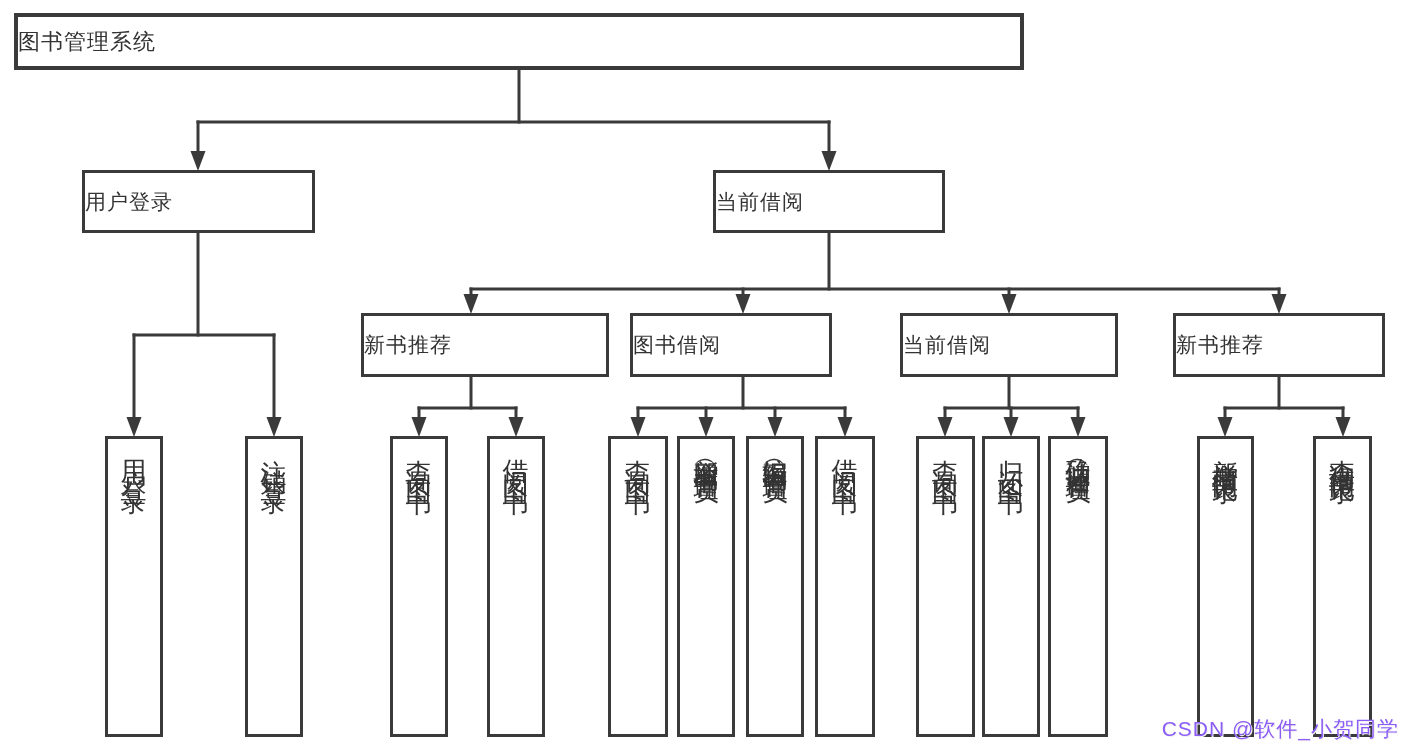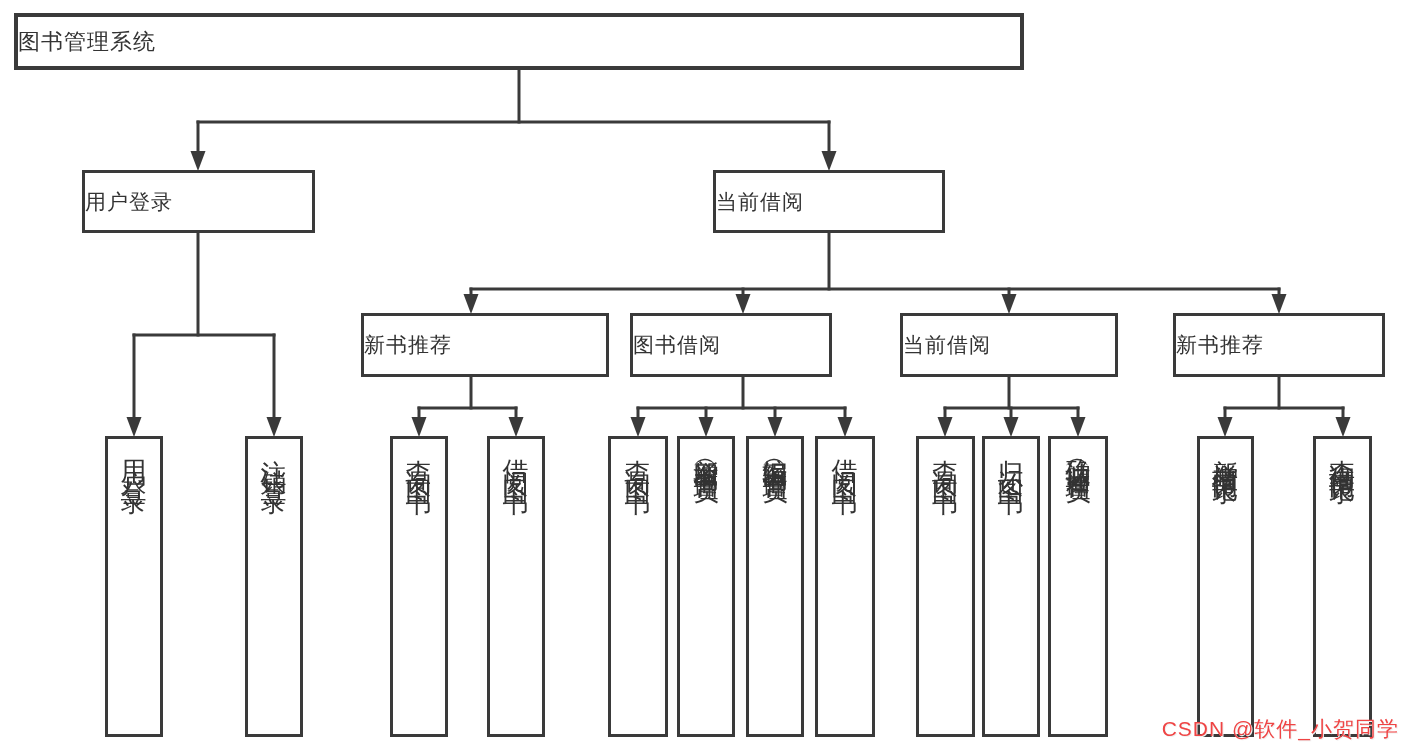--- a/index.html
+++ b/index.html
@@ -29,21 +29,21 @@
     writing-mode:vertical-rl;
     text-orientation:mixed;
   }
   .leaf .lbl{font-size:26px;letter-spacing:10px;line-height:1;}
   .leaf.mid .lbl{font-size:26px;letter-spacing:4px;}
   .leaf.long .lbl{font-size:25px;letter-spacing:3px;}
   .watermark{
     position:absolute;
     right:6px;bottom:4px;
     font-size:21px;
-    color:#ef4444;
+    color:#8b5cf6;
     text-shadow:1px 1px 0 #f0f0f0;
     z-index:3;
     letter-spacing:1px;
   }
 </style>
 </head>
 <body>
 
 <div class="canvas">
 

